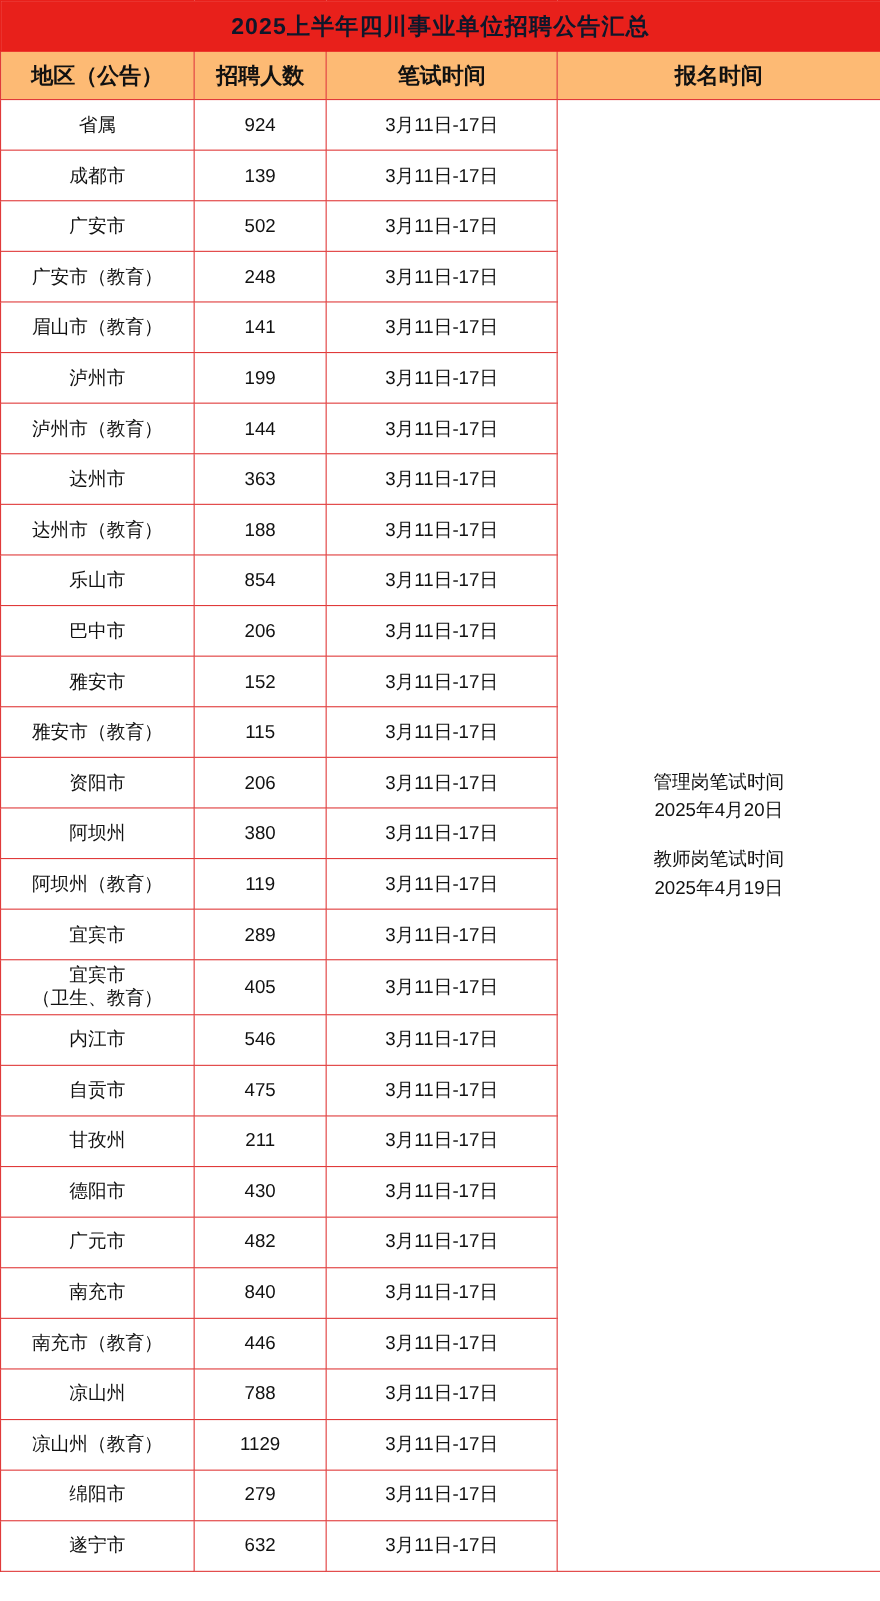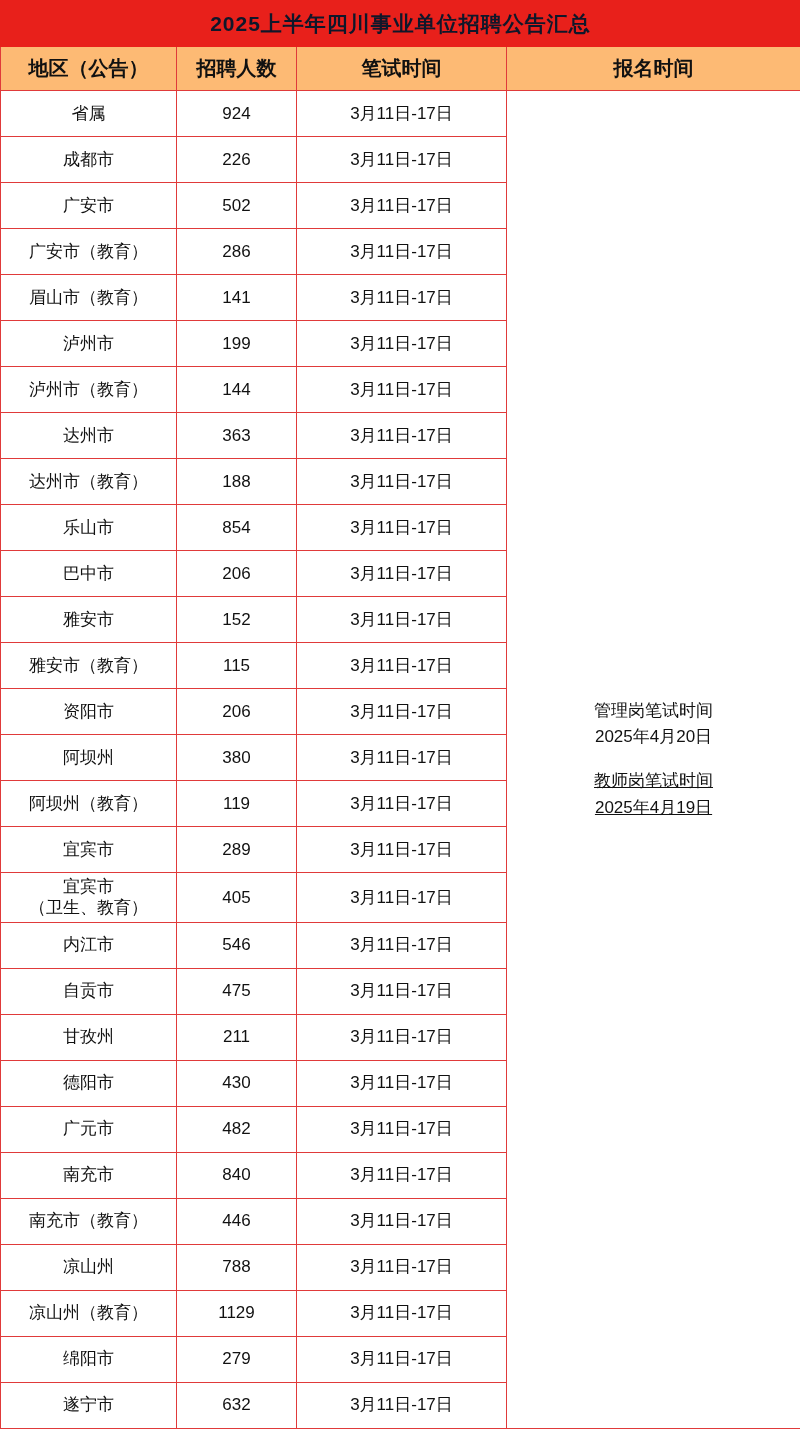--- a/index.html
+++ b/index.html
@@ -57,21 +57,21 @@
   .col-exam   { width: 294px; }
   .exam-cell {
     background: #ffffff;
     text-align: center;
     font-size: 17px;
     line-height: 1.55;
     vertical-align: middle;
     padding: 6px 10px;
   }
   .exam-block { margin: 0 0 18px 0; }
-  .exam-block:last-child { margin-bottom: 0; text-decoration: underline; }
+  .exam-block:last-child { margin-bottom: 0; }
   .exam-line { display: block; }
 </style>
 </head>
 <body>
 
 <div class="sheet">
   <table class="main">
     <colgroup>
       <col class="col-region">
       <col class="col-count">
@@ -100,31 +100,31 @@
               <span class="exam-line">2025年4月20日</span>
             </div>
             <div class="exam-block">
               <span class="exam-line">教师岗笔试时间</span>
               <span class="exam-line">2025年4月19日</span>
             </div>
           </td>
         </tr>
         <tr>
           <td class="cell">成都市</td>
-          <td class="cell">226</td>
+          <td class="cell">139</td>
           <td class="cell">3月11日-17日</td>
         </tr>
         <tr>
           <td class="cell">广安市</td>
           <td class="cell">502</td>
           <td class="cell">3月11日-17日</td>
         </tr>
         <tr>
           <td class="cell">广安市（教育）</td>
-          <td class="cell">286</td>
+          <td class="cell">248</td>
           <td class="cell">3月11日-17日</td>
         </tr>
         <tr>
           <td class="cell">眉山市（教育）</td>
           <td class="cell">141</td>
           <td class="cell">3月11日-17日</td>
         </tr>
         <tr>
           <td class="cell">泸州市</td>
           <td class="cell">199</td>

